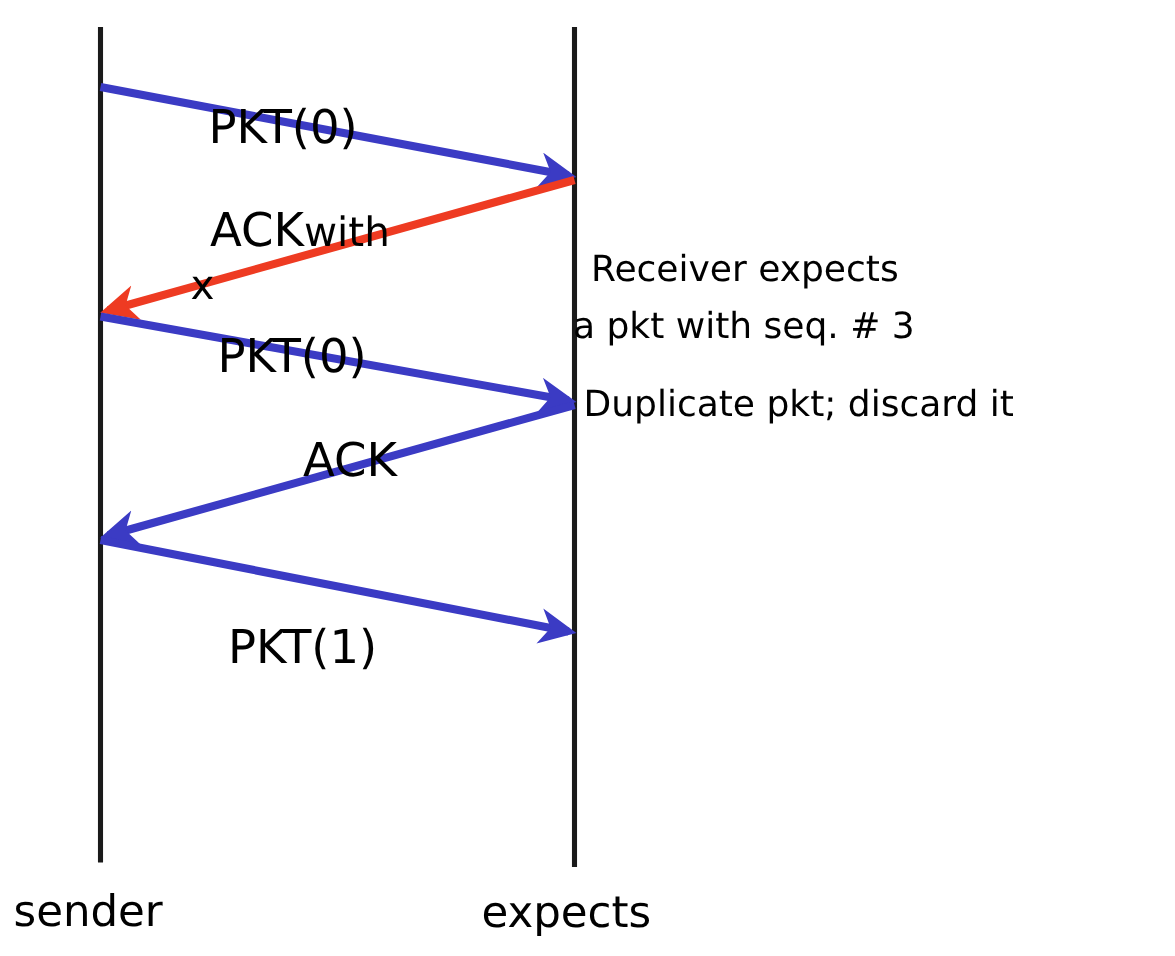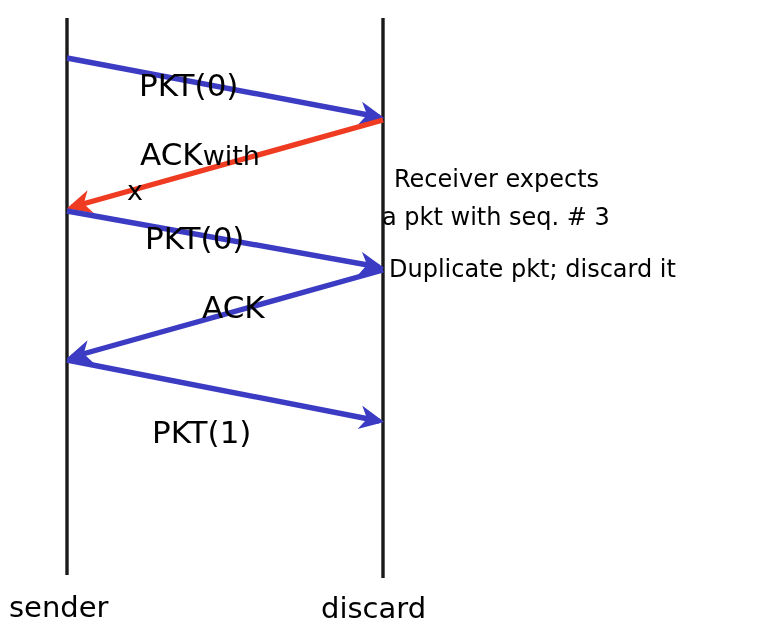--- a/index.html
+++ b/index.html
@@ -100,15 +100,15 @@
   <div class="txt msg-label" style="left:202px; top:292px;">ACK</div>
 
   <div class="txt msg-label" style="left:152px; top:373px;margin-top:44px;">PKT(1)</div>
 
   <div class="txt note" style="left:394px; top:167px;">Receiver expects</div>
   <div class="txt note" style="left:382px; top:205px;">a pkt with seq. # 3</div>
 
   <div class="txt endpoint-label" style="left:9px; top:593px;">sender</div>
 
   <div class="txt note" style="left:389px; top:257px;">Duplicate pkt; discard it</div>
-  <div class="txt endpoint-label" style="left:321px; top:594px;">discard</div>
+  <div class="txt endpoint-label" style="left:321px; top:594px;">expects</div>
 
 </div>
 
 </body></html>

